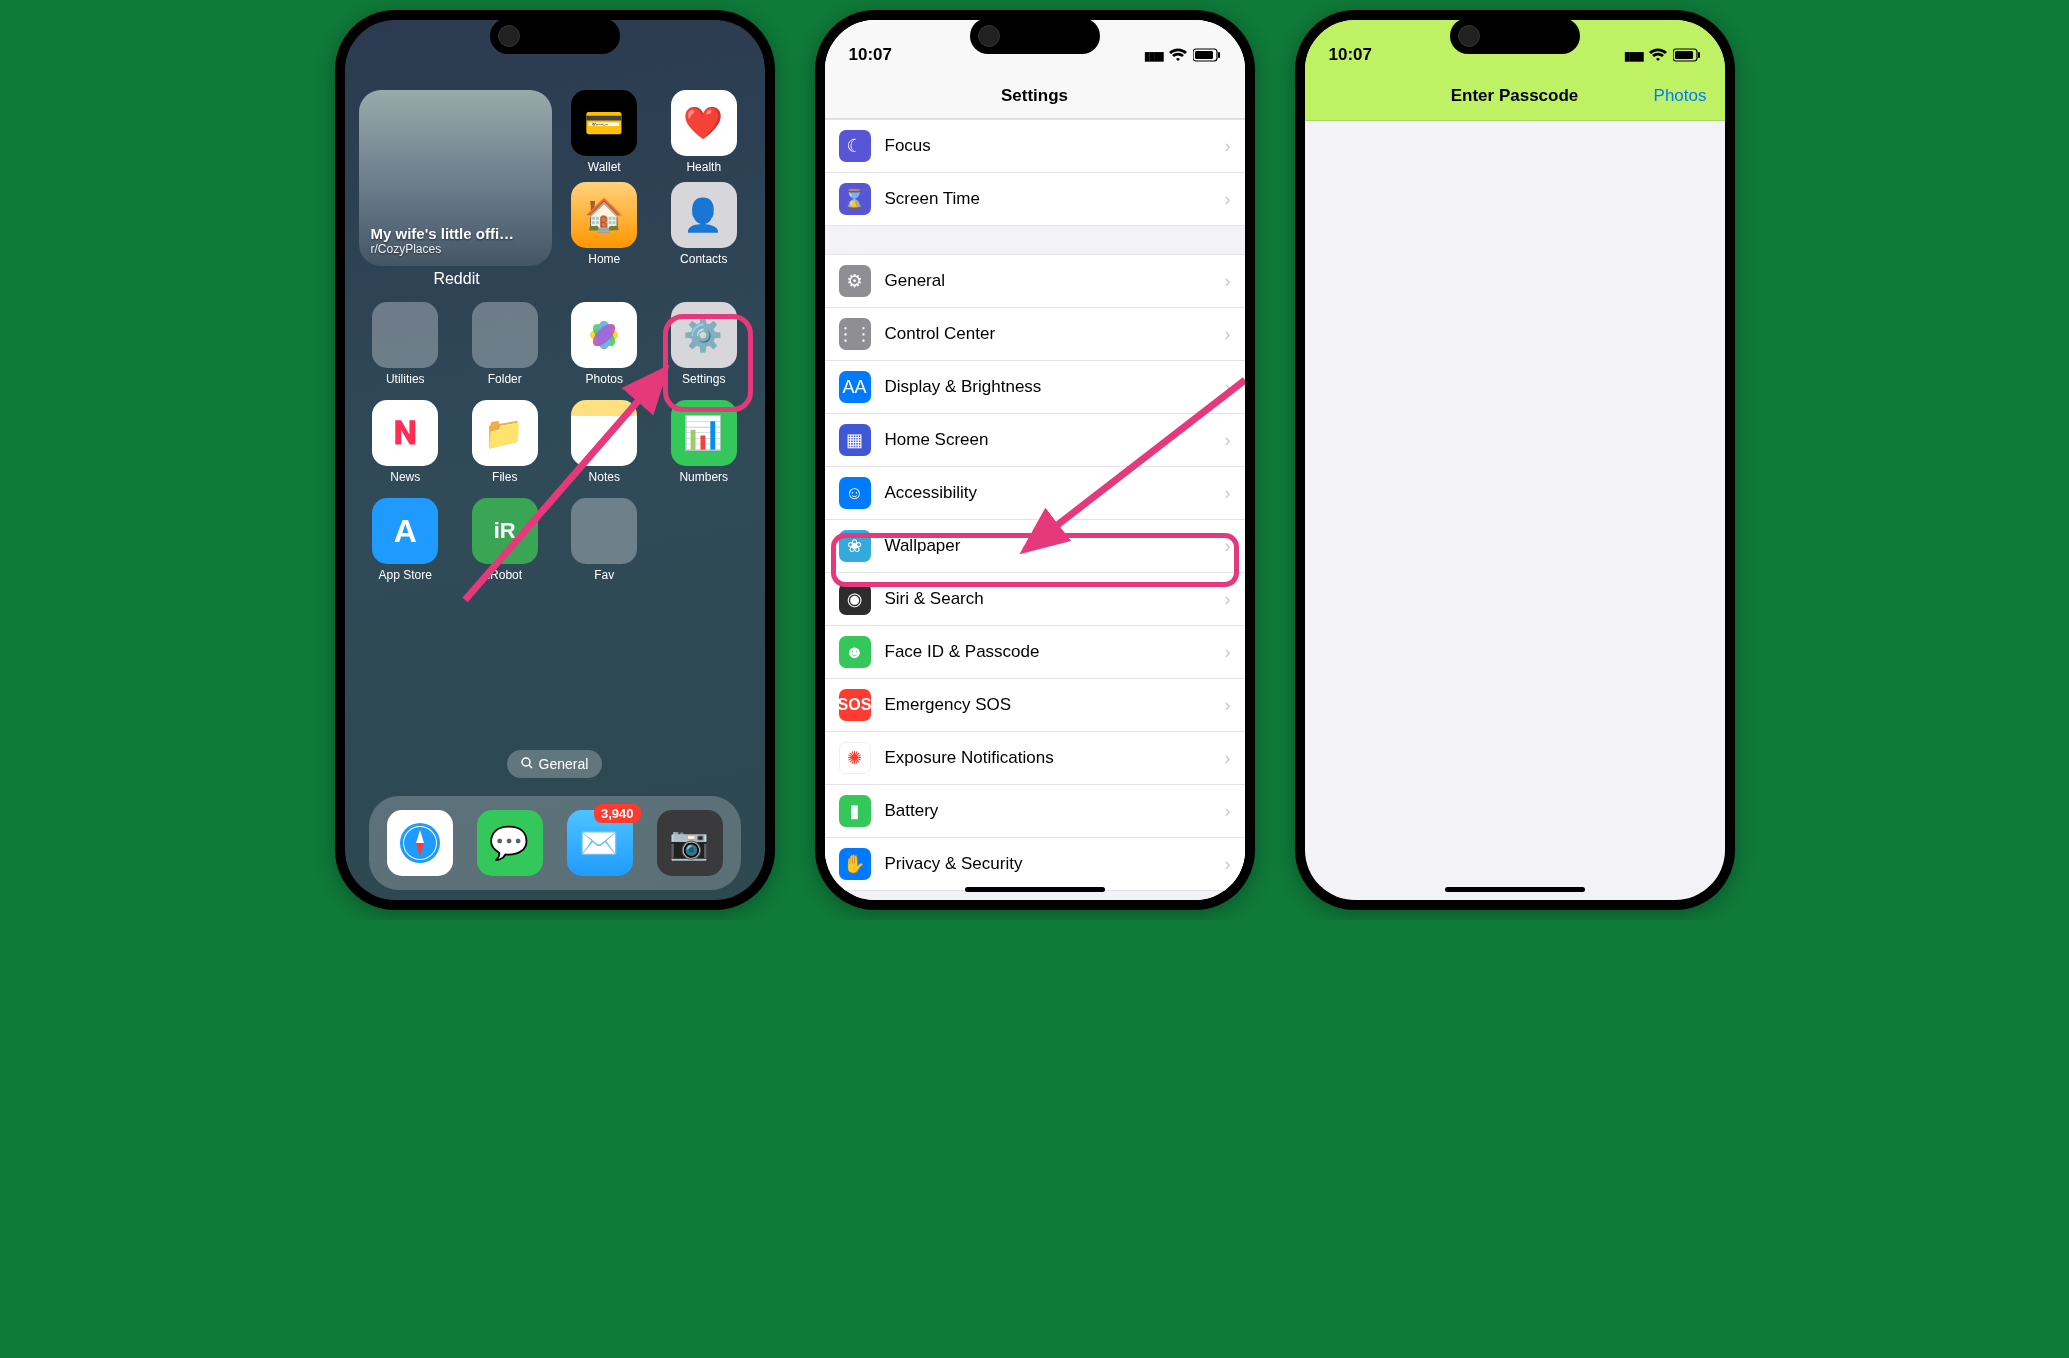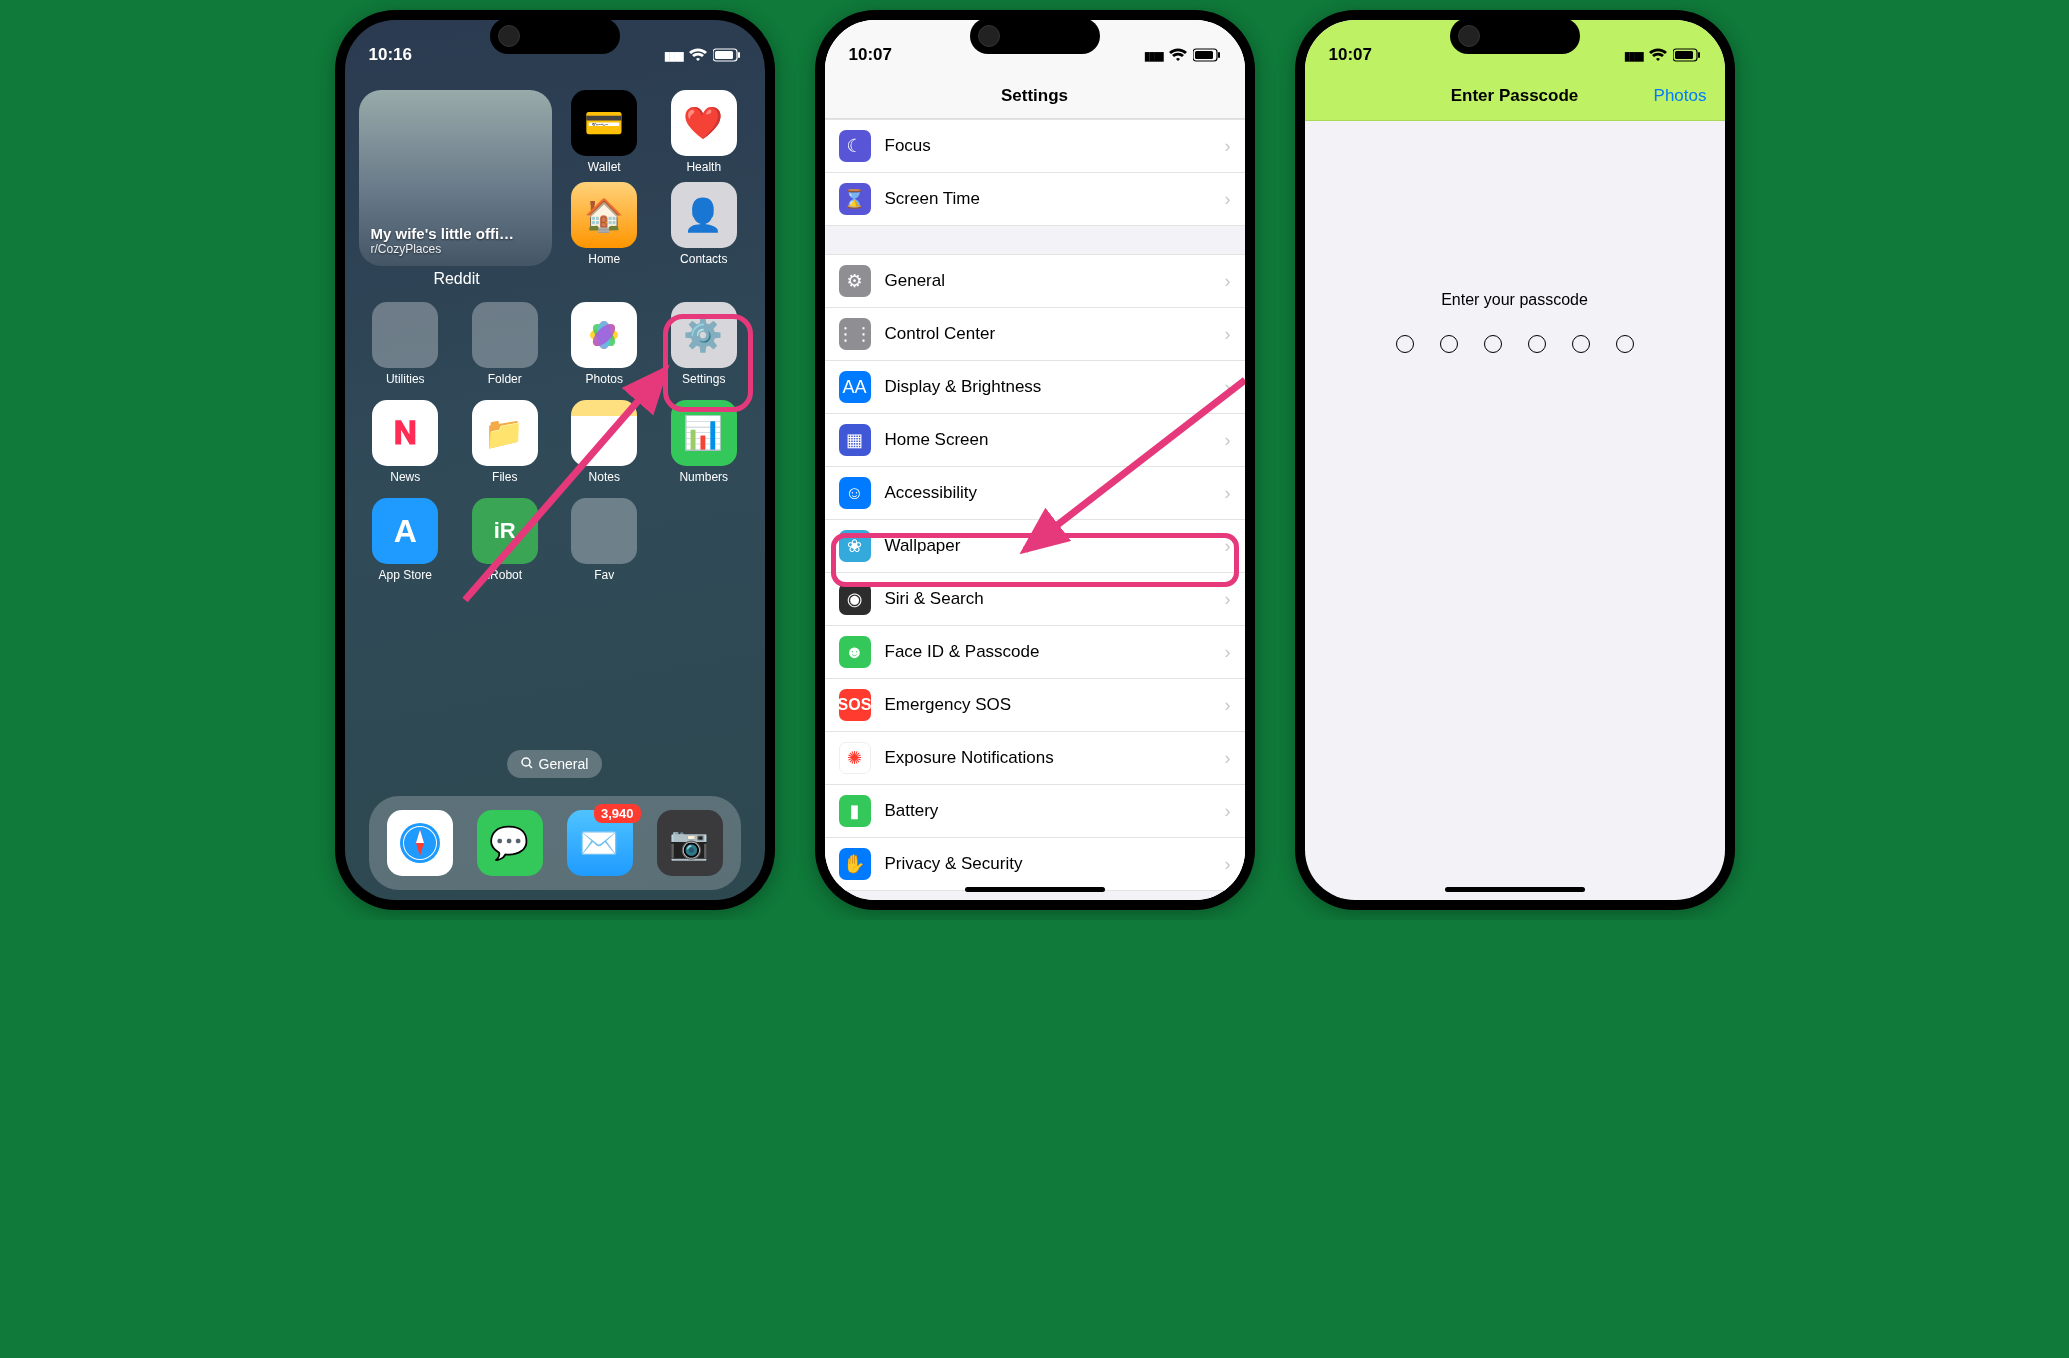--- a/index.html
+++ b/index.html
@@ -132,38 +132,20 @@
   .folder-icon span{background:rgba(255,255,255,.8);border-radius:4px;}
 </style>
 </head>
 <body>
 
 <div class="phone">
   <div class="notch">
       <div class="cam"></div>
     </div>
   <div class="screen dark-screen">
-    <div class="status-bar">
-      <span>10:16</span>
-      <span class="status-right">
-        <span class="signal"></span>
-        <span class="wifi">
-          <svg width="18" height="14" viewBox="0 0 18 14">
-              <path d="M9 13l-2-2a3 3 0 014 0zM3 7a9 9 0 0112 0l-2 2a6 6 0 00-8 0zM0 4a13 13 0 0118 0l-2 2a10 10 0 00-14 0z" fill="currentColor"></path>
-            </svg>
-        </span>
-        <span class="battery">
-          <svg width="28" height="14" viewBox="0 0 28 14">
-              <rect x="0" y="1" width="24" height="12" rx="3" fill="none" stroke="currentColor" stroke-width="1.2"></rect>
-              <rect x="2" y="3" width="18" height="8" rx="1.5" fill="currentColor"></rect>
-              <rect x="25" y="4" width="2" height="6" rx="1" fill="currentColor"></rect>
-            </svg>
-        </span>
-      </span>
-    </div>
 
     <div class="home-content">
       <div class="icon-grid">
 
         <div class="widget">
           <div class="widget-caption">
             <div>My wife's little offi…</div>
             <div class="widget-sub">r/CozyPlaces</div>
           </div>
         </div>
@@ -486,27 +468,16 @@
             </svg>
         </span>
       </span>
     </div>
 
     <div class="pass-nav">
       <span>Enter Passcode</span>
       <span class="cancel">Photos</span>
     </div>
 
-    <div class="pass-body">
-      <div style="font-size:16px">Enter your passcode</div>
-      <div class="pass-dots" id="passdots">
-          <div class="pass-dot"></div>
-          <div class="pass-dot"></div>
-          <div class="pass-dot"></div>
-          <div class="pass-dot"></div>
-          <div class="pass-dot"></div>
-          <div class="pass-dot"></div>
-        </div>
-    </div>
 
     <div class="home-indicator"></div>
   </div>
 </div>
 
 </body></html>

